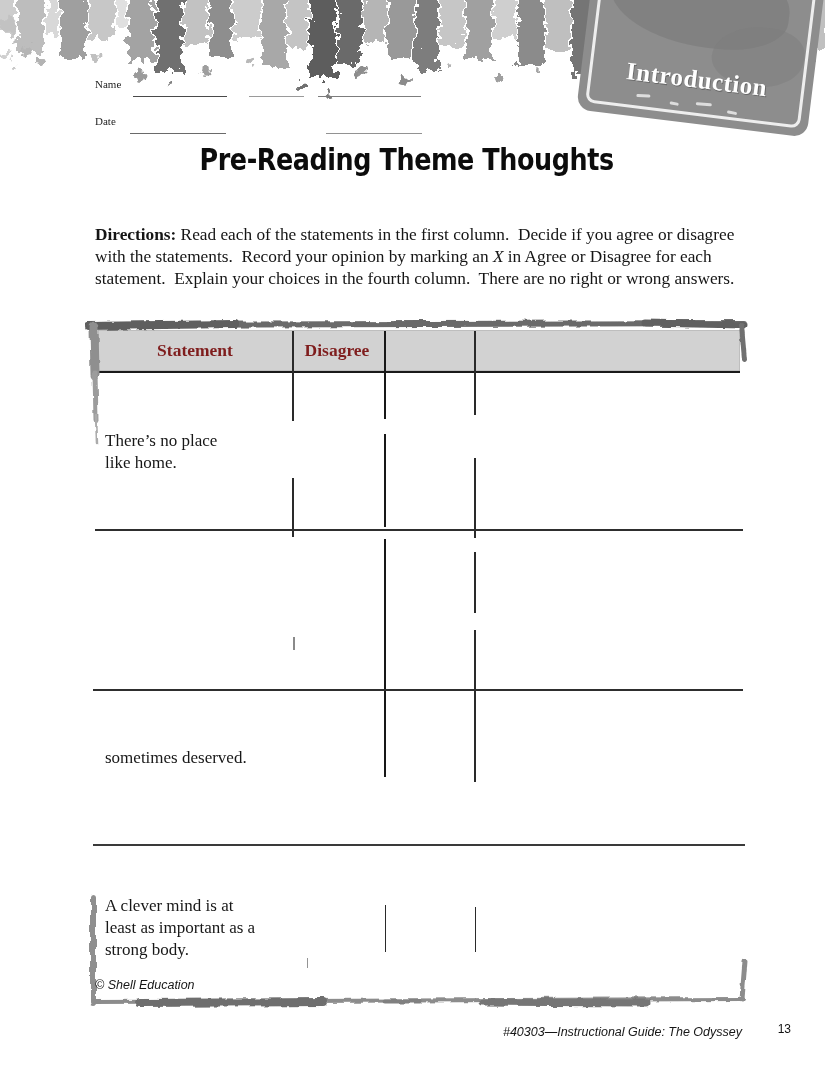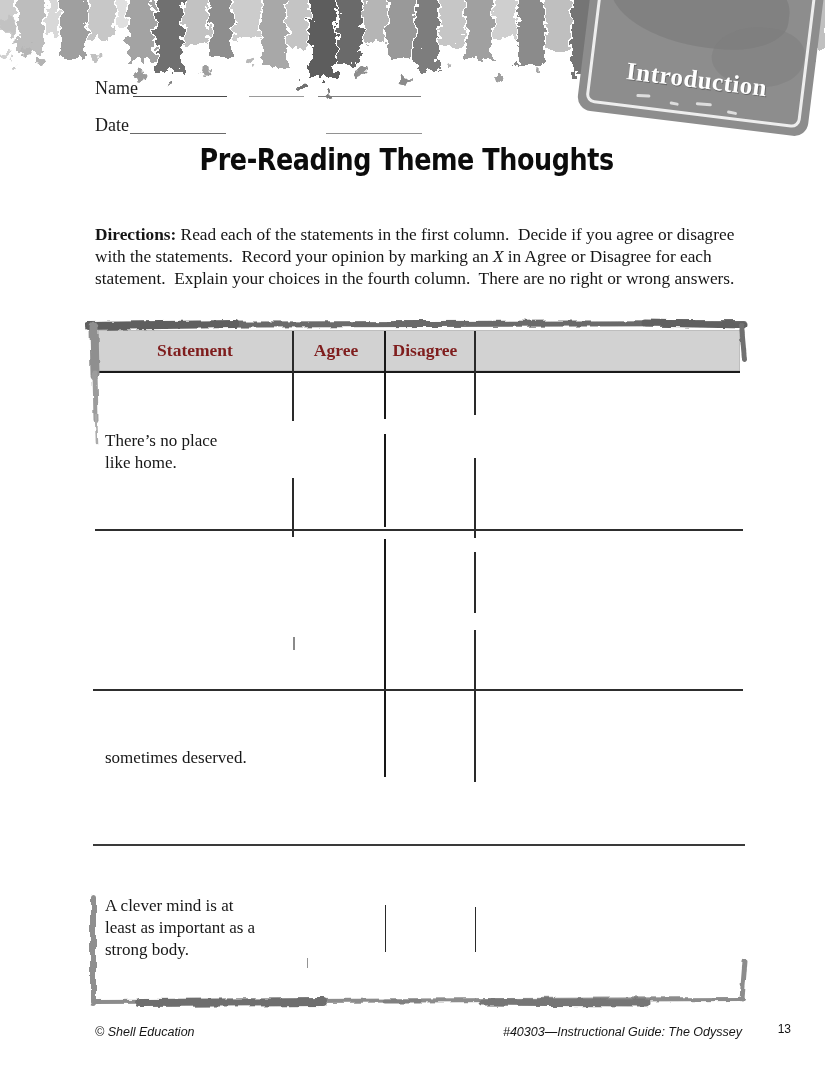--- a/index.html
+++ b/index.html
@@ -24,21 +24,21 @@
   .intro-banner .blotch-a { position:absolute; left:8%; top:4%; width:78%; height:52%; background:#767676; opacity:.5; border-radius:45% 55% 40% 60%; }
   .intro-banner .blotch-b { position:absolute; left:55%; top:40%; width:40%; height:35%; background:#7d7d7d; opacity:.45; border-radius:60% 40% 55% 45%; }
   .intro-banner .banner-label {
     position:absolute; left:0; right:0; bottom:30px; text-align:center;
     font-family:"Liberation Serif", serif; font-weight:bold; font-size:25px;
     color:#ffffff; letter-spacing:0.5px; text-shadow:1px 1px 0 rgba(60,60,60,0.45);
   }
   .speck { position:absolute; background:rgba(255,255,255,0.7); height:3px; border-radius:2px; }
 
   
-  .field-label { position:absolute; font-size:18px; color:#1c1c1c; z-index:2; }
+  .field-label { position:absolute; font-size:11px; color:#1c1c1c; z-index:2; }
   .rule { position:absolute; height:1.3px; z-index:2; }
 
   
   .page-title {
     position:absolute; left:0; right:12px; top:141px; text-align:center; z-index:2;
     font-family:"DejaVu Sans", sans-serif; font-weight:bold; font-size:31px; color:#0c0c0c;
   }
   .page-title span { display:inline-block; transform:scaleX(0.82); letter-spacing:-0.5px; }
 
   
@@ -69,21 +69,21 @@
   .statement-cell {
     position:absolute; z-index:2; font-size:17px; line-height:21.8px; color:#171717;
   }
   .statement-cell span { display:block; }
   .answer-cell { position:absolute; z-index:2; }
 
   .sketch-frame { position:absolute; left:85px; top:315px; z-index:2; pointer-events:none; }
 
   
   .footer-copyright {
-    position:absolute; left:95px; top:1025px; z-index:2;
+    position:absolute; left:95px; top:978px; z-index:2;
     font-family:"Liberation Sans", sans-serif; font-style:italic; font-size:12.5px; color:#161616;
   }
   .footer-guide {
     position:absolute; right:83px; top:1025px; z-index:2;
     font-family:"Liberation Sans", sans-serif; font-style:italic; font-size:12.5px; color:#161616;
   }
   .footer-page {
     position:absolute; right:34px; top:1022px; z-index:2;
     font-family:"Liberation Sans", sans-serif; font-size:12px; color:#111;
   }
@@ -183,21 +183,20 @@
   <div class="rule" style="left:326px; top:133px; width:96px; background:#929292;"></div>
 
   <div class="page-title">
     <span>Pre-Reading Theme Thoughts</span>
   </div>
 
   <p class="directions"><b>Directions:</b><span> Read each of the statements in the first column.  Decide if you agree or disagree with the statements.  Record your opinion by marking an </span><i>X</i><span> in Agree or Disagree for each statement.  Explain your choices in the fourth column.  There are no right or wrong answers.</span></p>
 
   <div class="thead">
     <div class="th th-statement">Statement</div>
-    <div class="th th-agree">Agree</div>
     <div class="th th-disagree">Disagree</div>
   </div>
 
   <svg class="sketch-frame" width="670" height="700" viewBox="0 0 670 700" aria-hidden="true">
     <defs>
       <filter id="rough2" x="-10%" y="-10%" width="120%" height="120%">
         <feTurbulence type="fractalNoise" baseFrequency="0.09" numOctaves="2" seed="11" result="n2"></feTurbulence>
         <feDisplacementMap in="SourceGraphic" in2="n2" scale="5" xChannelSelector="R" yChannelSelector="G"></feDisplacementMap>
       </filter>
     </defs>

